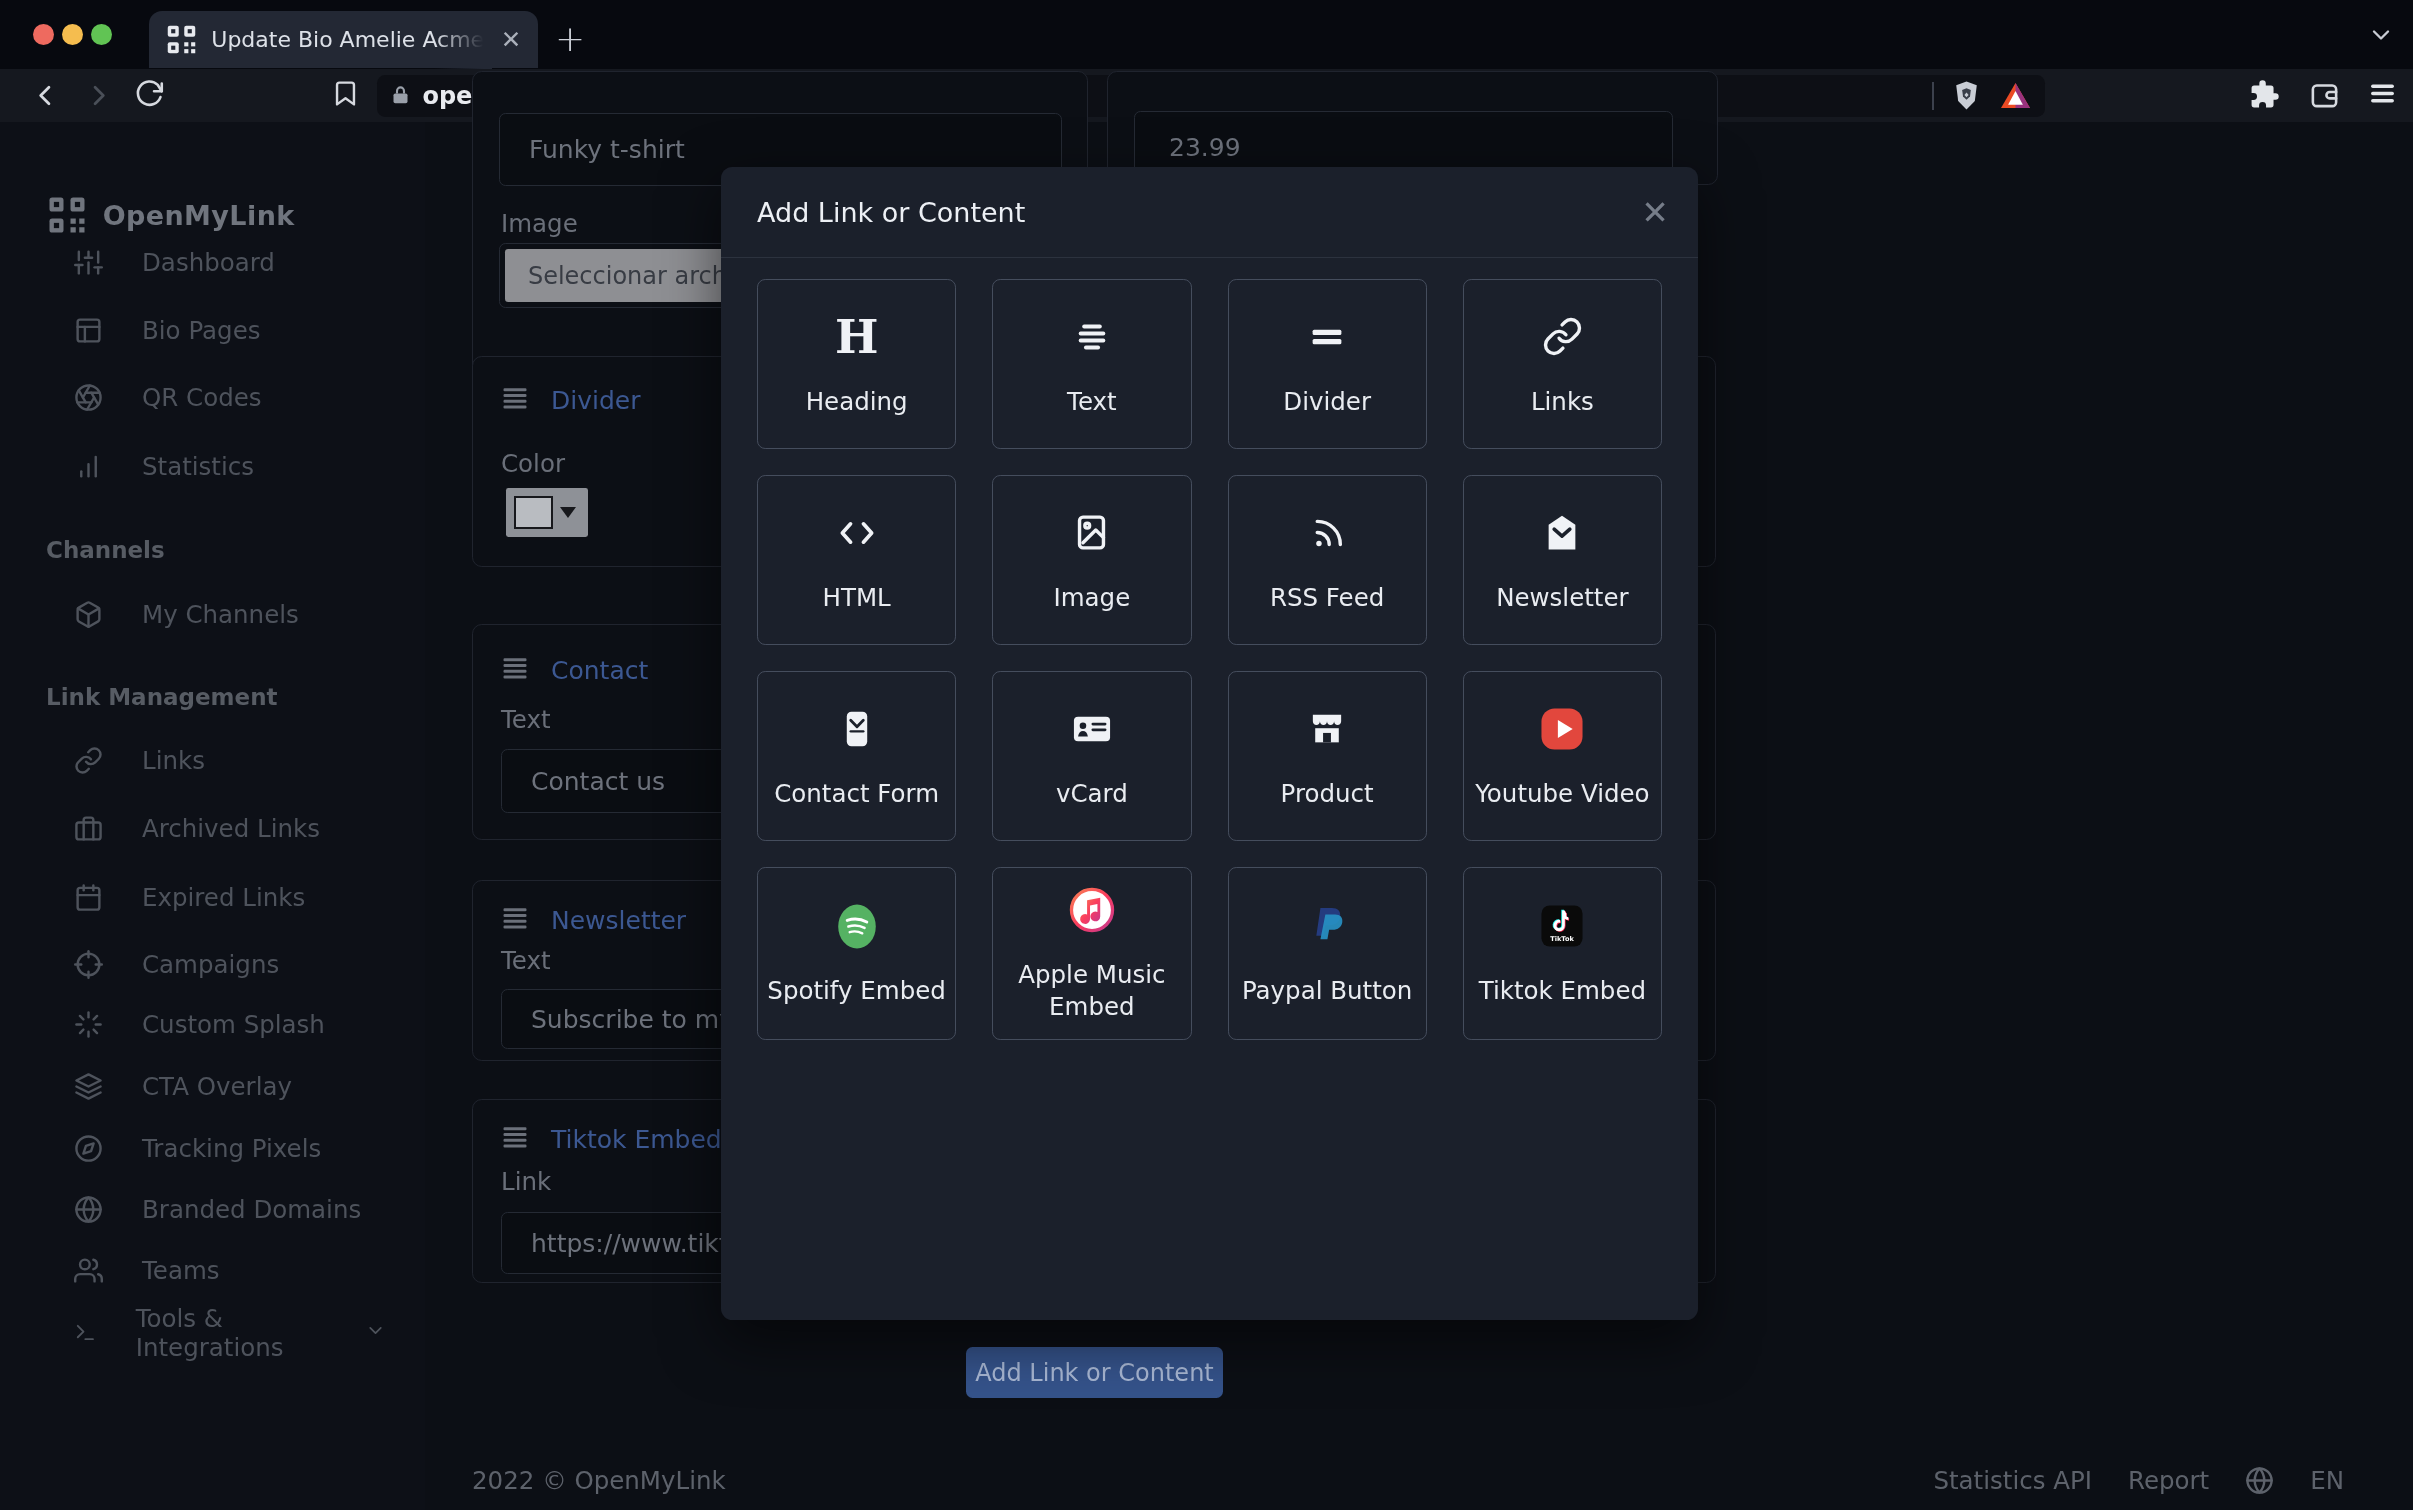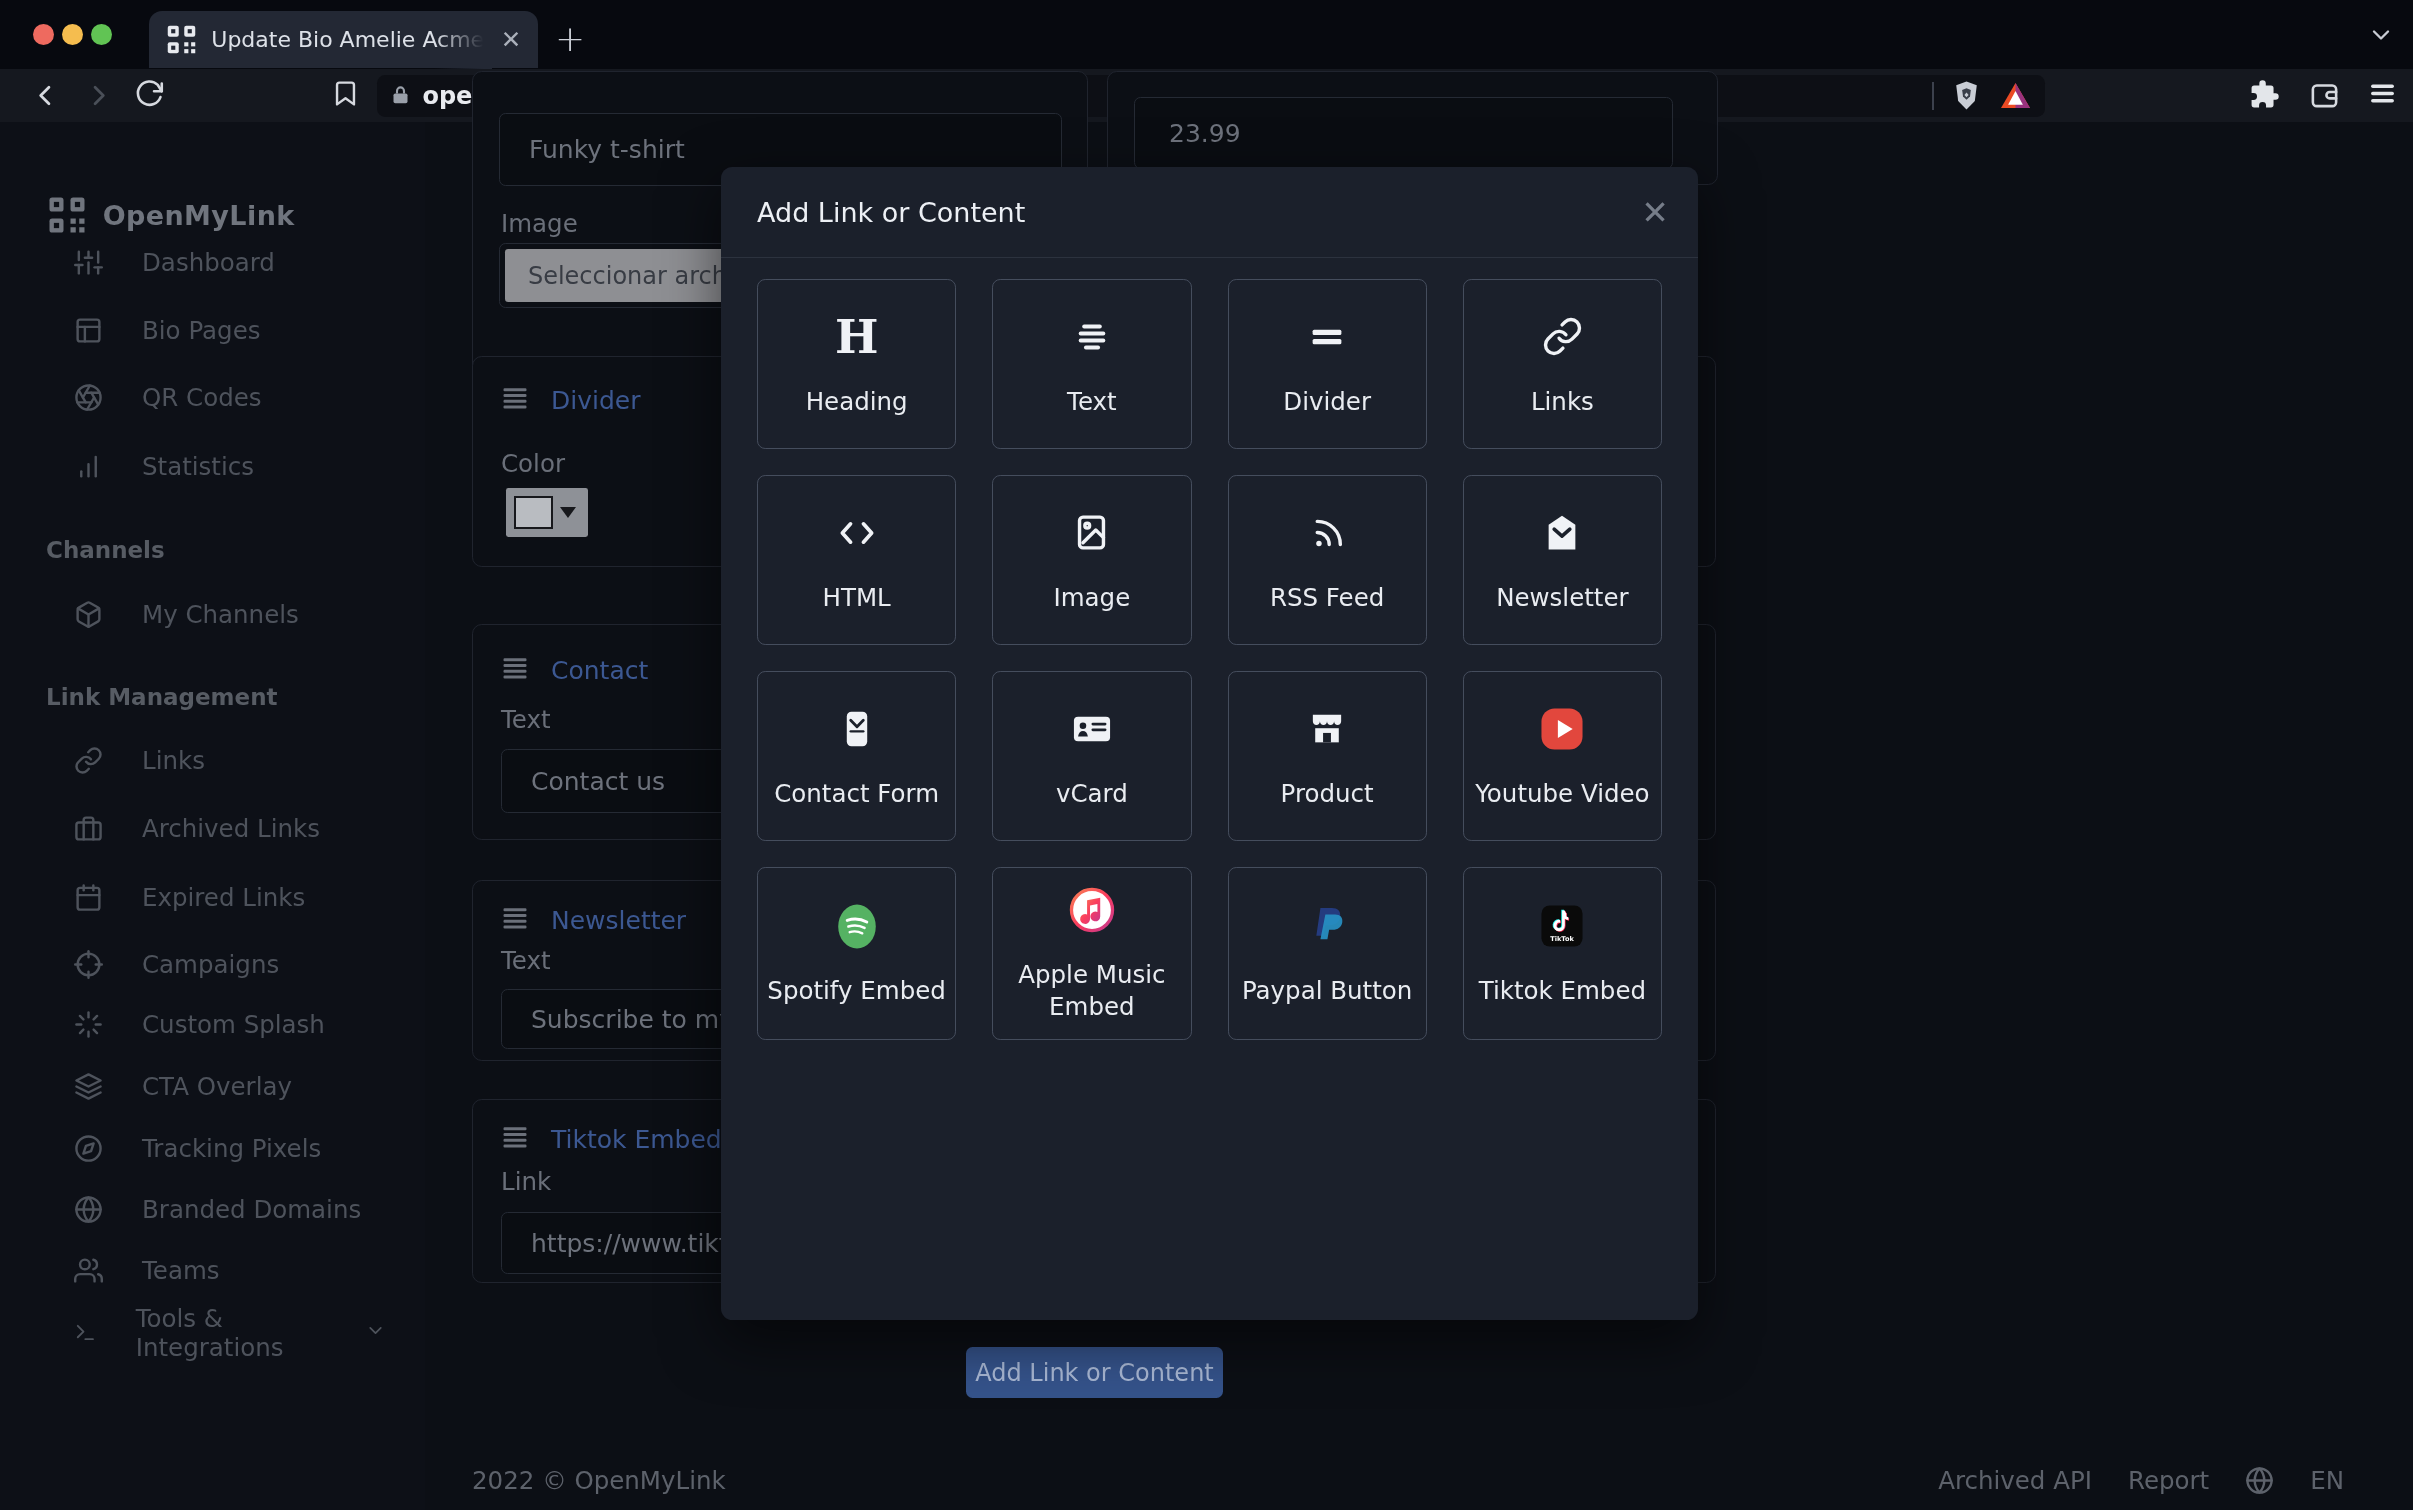--- a/index.html
+++ b/index.html
@@ -351,21 +351,21 @@
     <div class="main">
 
       <div class="card" style="left:47px;top:-51px;width:616px;height:384px;">
         <div class="field" style="left:26px;top:41px;width:563px;height:73px;">Funky t-shirt</div>
         <div class="flabel" style="left:28px;top:137px;">Image</div>
         <div class="filewrap" style="left:26px;top:171px;width:563px;height:65px;">
           <div class="filebtn">Seleccionar archi</div>
         </div>
       </div>
       <div class="card" style="left:682px;top:-51px;width:611px;height:114px;">
-        <div class="field" style="left:26px;top:25px;width:539px;height:72px;padding-left:34px;">23.99</div>
+        <div class="field" style="left:26px;top:39px;width:539px;height:72px;padding-left:34px;">23.99</div>
       </div>
 
       <div class="card" style="left:47px;top:234px;width:1244px;height:211px;">
         <span class="handle" style="top:29px;">
           <svg width="28" height="23" viewBox="0 0 24 20" fill="#6b707a">
               <rect x="2" y="2" width="20" height="2.6" rx="1"></rect>
               <rect x="2" y="7" width="20" height="2.6" rx="1"></rect>
               <rect x="2" y="12" width="20" height="2.6" rx="1"></rect>
               <rect x="2" y="17" width="20" height="2.6" rx="1"></rect>
             </svg></span>
@@ -414,21 +414,21 @@
         <span class="ctitle" style="top:24.5px;">Tiktok Embed</span>
         <div class="flabel" style="left:28px;top:67px;">Link</div>
         <div class="field" style="left:28px;top:112px;width:1189px;height:62px;">https://www.tiktok</div>
       </div>
 
       <div class="addbtn">Add Link or Content</div>
 
       <div class="pfooter">
         <span class="left">2022 © OpenMyLink</span>
         <span class="right">
-          <span>Archived API</span>
+          <span>Statistics API</span>
           <span>Report</span>
           <span style="display:flex;">
             <svg class="fe" width="29" height="29" viewBox="0 0 24 24" style="color:#5d626b">
                 <circle cx="12" cy="12" r="10"></circle>
                 <line x1="2" y1="12" x2="22" y2="12"></line>
                 <path d="M12 2a15.3 15.3 0 0 1 4 10 15.3 15.3 0 0 1-4 10 15.3 15.3 0 0 1-4-10 15.3 15.3 0 0 1 4-10z"></path>
               </svg>
             </span>
           <span>EN</span>
         </span>

